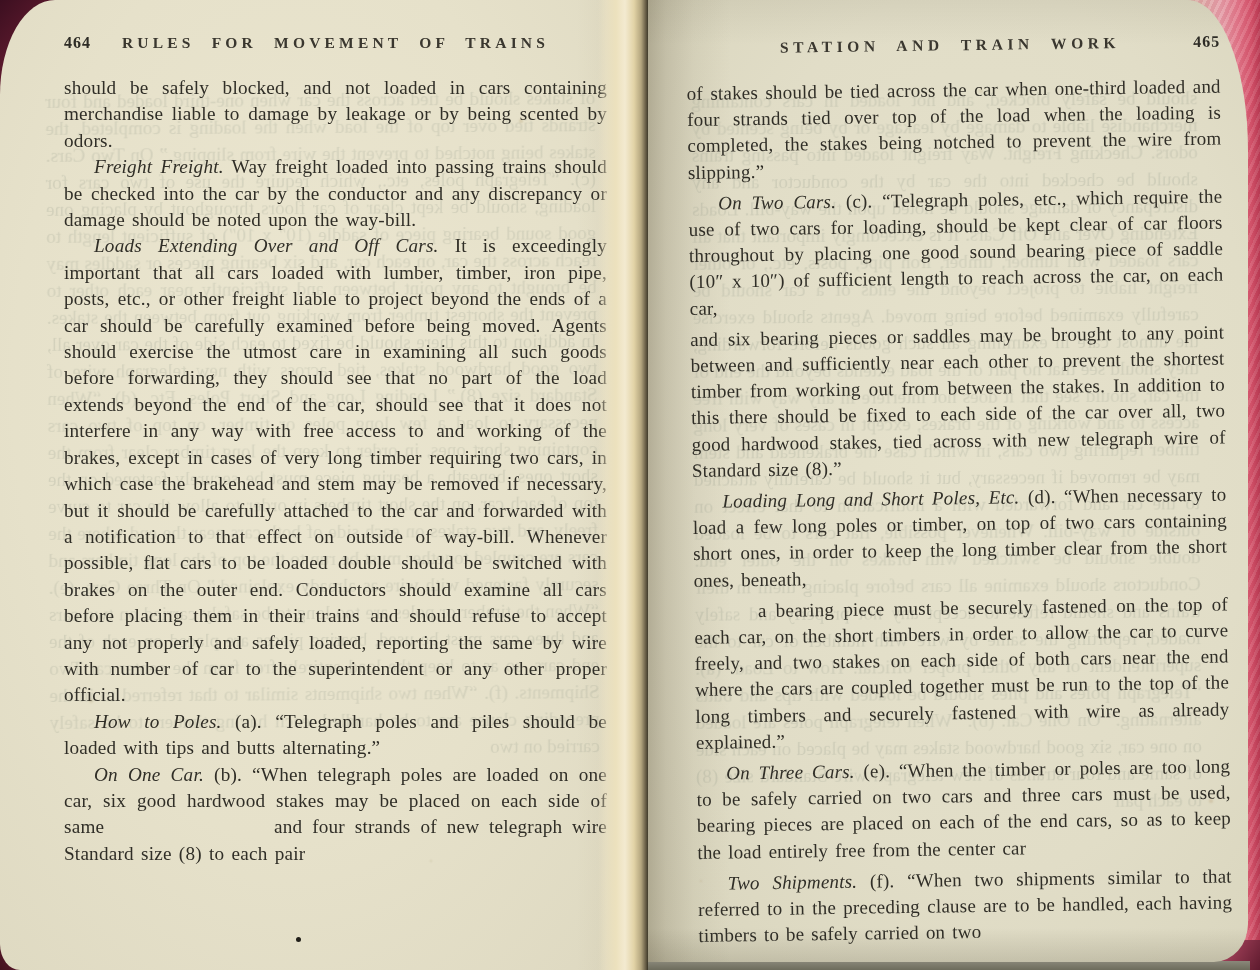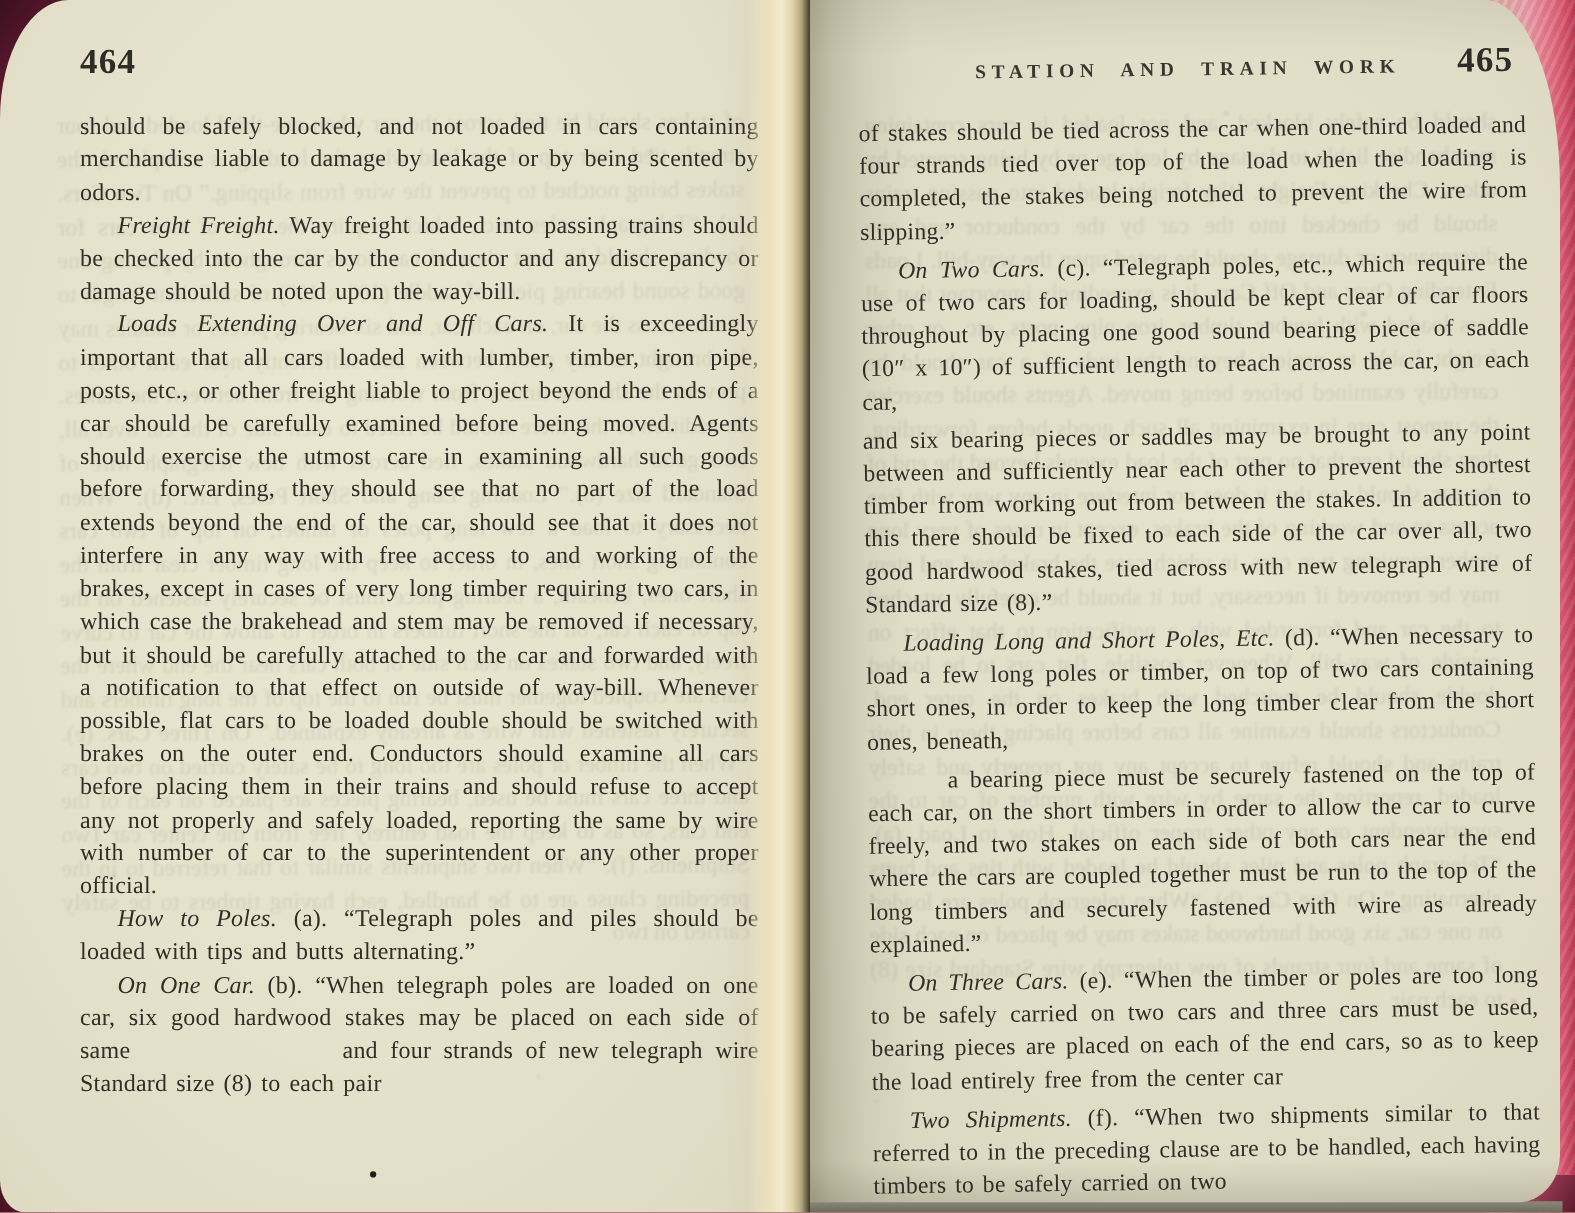--- a/index.html
+++ b/index.html
@@ -51,22 +51,22 @@
   .ghost{position:absolute;inset:0;padding:86px 48px;z-index:0;
     transform:scaleX(-1) rotate(0.4deg);color:#5f6e63;opacity:0.14;filter:blur(0.7px);
     font-size:19px;line-height:27px;text-align:justify;overflow:hidden;pointer-events:none;}
 
   
   .text-col{position:absolute;z-index:2;color:#34312a;}
   .col-left{left:64px;top:34px;width:543px;}
   .col-right{left:40px;top:40px;width:534px;transform:rotate(-0.8deg);transform-origin:0 0;}
 
   .header-row{display:flex;align-items:baseline;margin-bottom:23px;}
-  .pagenum{font-size:28px;font-weight:700;color:#2e2c26;letter-spacing:1px;width:58px;}
-  .pagenum.right{text-align:center;margin-left:auto;width:64px;}
+  .pagenum{font-size:16px;font-weight:700;color:#2e2c26;letter-spacing:1px;width:58px;}
+  .pagenum.right{text-align:right;margin-left:auto;width:64px;}
   .running-head{flex:1;text-align:center;font-size:15.5px;font-weight:700;
     color:#3a372f;letter-spacing:4.2px;word-spacing:9px;white-space:nowrap;}
   .col-right .running-head{letter-spacing:4.6px;}
   .hdr-spacer{width:58px;}
 
   .para{margin:0;}
   .col-right .para{margin-bottom:5px;}
   .block{margin:0;text-align:justify;font-size:19.2px;line-height:26.4px;
     letter-spacing:0.2px;word-spacing:2.2px;color:#302e27;}
   .col-right .block{font-size:19px;line-height:26.2px;word-spacing:2px;}
@@ -102,20 +102,21 @@
   <div class="cover-bl"></div>
   <div class="cover-right"></div>
   <div class="cover-br"></div>
   <div class="bottom-strip"></div>
 
   <div class="page page-left">
     <div class="ghost" id="ghost-left" aria-hidden="true">of stakes should be tied across the car when one-third loaded and four strands tied over top of the load when the loading is completed, the stakes being notched to prevent the wire from slipping.” On Two Cars.  (c). “Telegraph poles, etc., which require the use of two cars for loading, should be kept clear of car floors throughout by placing one good sound bearing piece of saddle (10″ x 10″) of sufficient length to reach across the car, on each car, and six bearing pieces or saddles may be brought to any point between and sufficiently near each other to prevent the shortest timber from working out from between the stakes. In addition to this there should be fixed to each side of the car over all, two good hardwood stakes, tied across with new telegraph wire of Standard size (8).” Loading Long and Short Poles, Etc.  (d). “When necessary to load a few long poles or timber, on top of two cars containing short ones, in order to keep the long timber clear from the short ones, beneath, a bearing piece must be securely fastened on the top of each car, on the short timbers in order to allow the car to curve freely, and two stakes on each side of both cars near the end where the cars are coupled together must be run to the top of the long timbers and securely fastened with wire as already explained.” On Three Cars.  (e). “When the timber or poles are too long to be safely carried on two cars and three cars must be used, bearing pieces are placed on each of the end cars, so as to keep the load entirely free from the center car Two Shipments.  (f). “When two shipments similar to that referred to in the preceding clause are to be handled, each having timbers to be safely carried on two</div>
     <div class="text-col col-left">
       <div class="header-row">
         <span class="pagenum">464</span>
+        <span class="running-head">RULES FOR MOVEMENT OF TRAINS</span>
         <span class="hdr-spacer"></span>
       </div>
       <div id="left-text">
           <div class="para">
             <p class="block none"><span>should be safely blocked, and not loaded in cars containing merchandise liable to damage by leakage or by being scented by odors.</span></p>
           </div>
           <div class="para">
             <p class="block para"><span class="it">Freight Freight.</span><span> Way freight loaded into passing trains should be checked into the car by the conductor and any discrepancy or damage should be noted upon the way-bill.</span></p>
           </div>
           <div class="para">

